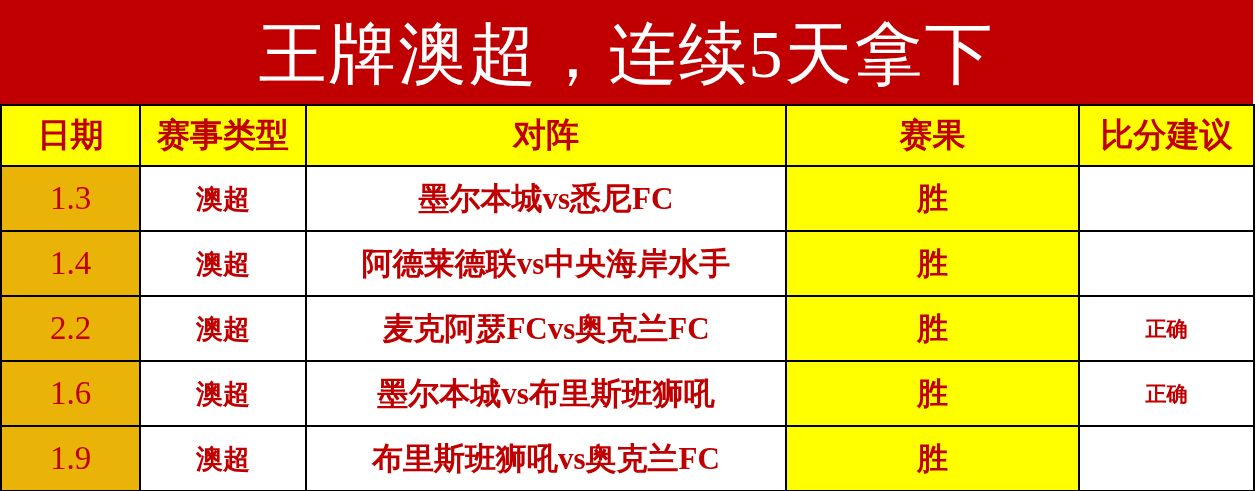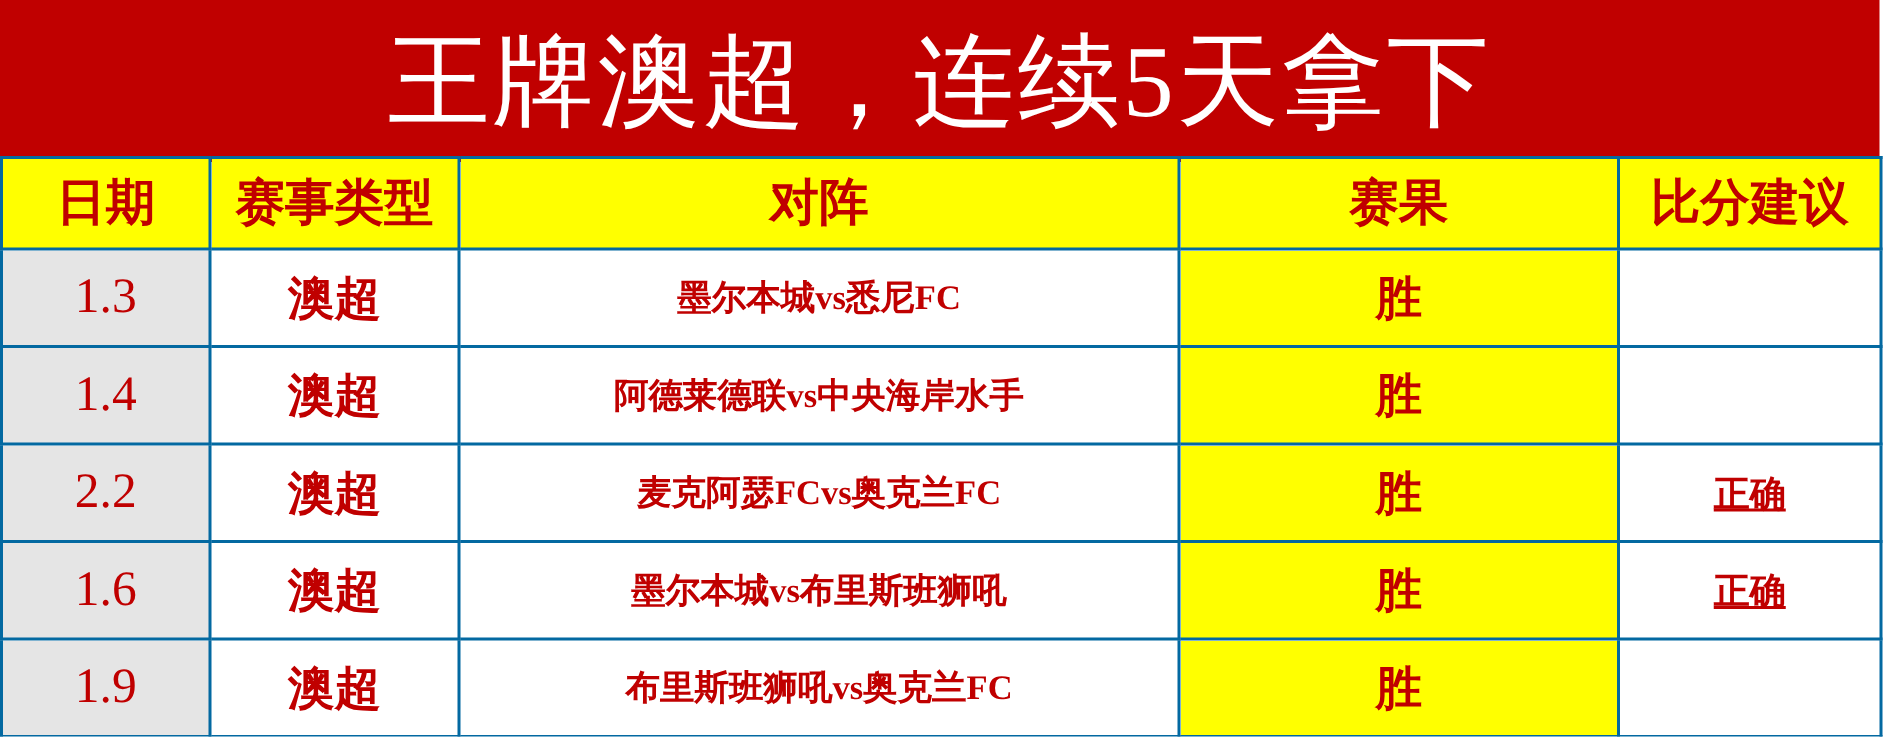--- a/index.html
+++ b/index.html
@@ -52,21 +52,21 @@
     height: 387px;
   }
   table.match-table {
     border-collapse: collapse;
     table-layout: fixed;
     width: 1253px;
     height: 387px;
   }
   table.match-table td,
   table.match-table th {
-    border: 2px solid #0369a1;
+    border: 2px solid #000000;
     text-align: center;
     vertical-align: middle;
     color: #c00000;
     padding: 0;
     overflow: hidden;
     white-space: nowrap;
   }
   
   col.c-date    { width: 139px; }
   col.c-type    { width: 166px; }
@@ -75,25 +75,25 @@
   col.c-score   { width: 175px; }
 
   thead th {
     background: #ffff00;
     height: 59px;
     font-weight: 700;
     font-size: 33px;
   }
   tbody tr { height: 65px; }
 
-  td.cell-date   { font-size: 33px; background: #e5e5e5; font-family: "Liberation Serif", "DejaVu Serif", serif; }
-  td.cell-type   { font-size: 31px; background: #ffffff; font-weight: 700; }
-  td.cell-match  { font-size: 23px; background: #ffffff; font-weight: 700; }
+  td.cell-date   { font-size: 33px; background: #eab308; font-family: "Liberation Serif", "DejaVu Serif", serif; }
+  td.cell-type   { font-size: 27px; background: #ffffff; font-weight: 700; }
+  td.cell-match  { font-size: 31px; background: #ffffff; font-weight: 700; }
   td.cell-result { font-size: 31px; background: #ffff00; font-weight: 700; }
-  td.cell-score  { font-size: 24px; background: #ffffff; font-weight: 700; text-decoration: underline; }
+  td.cell-score  { font-size: 21px; background: #ffffff; font-weight: 700; }
 </style>
 </head>
 <body>
 
 <div class="page">
 
   <div class="banner">
     <div class="banner-title">王牌澳超，连续5天拿下</div>
   </div>
 

